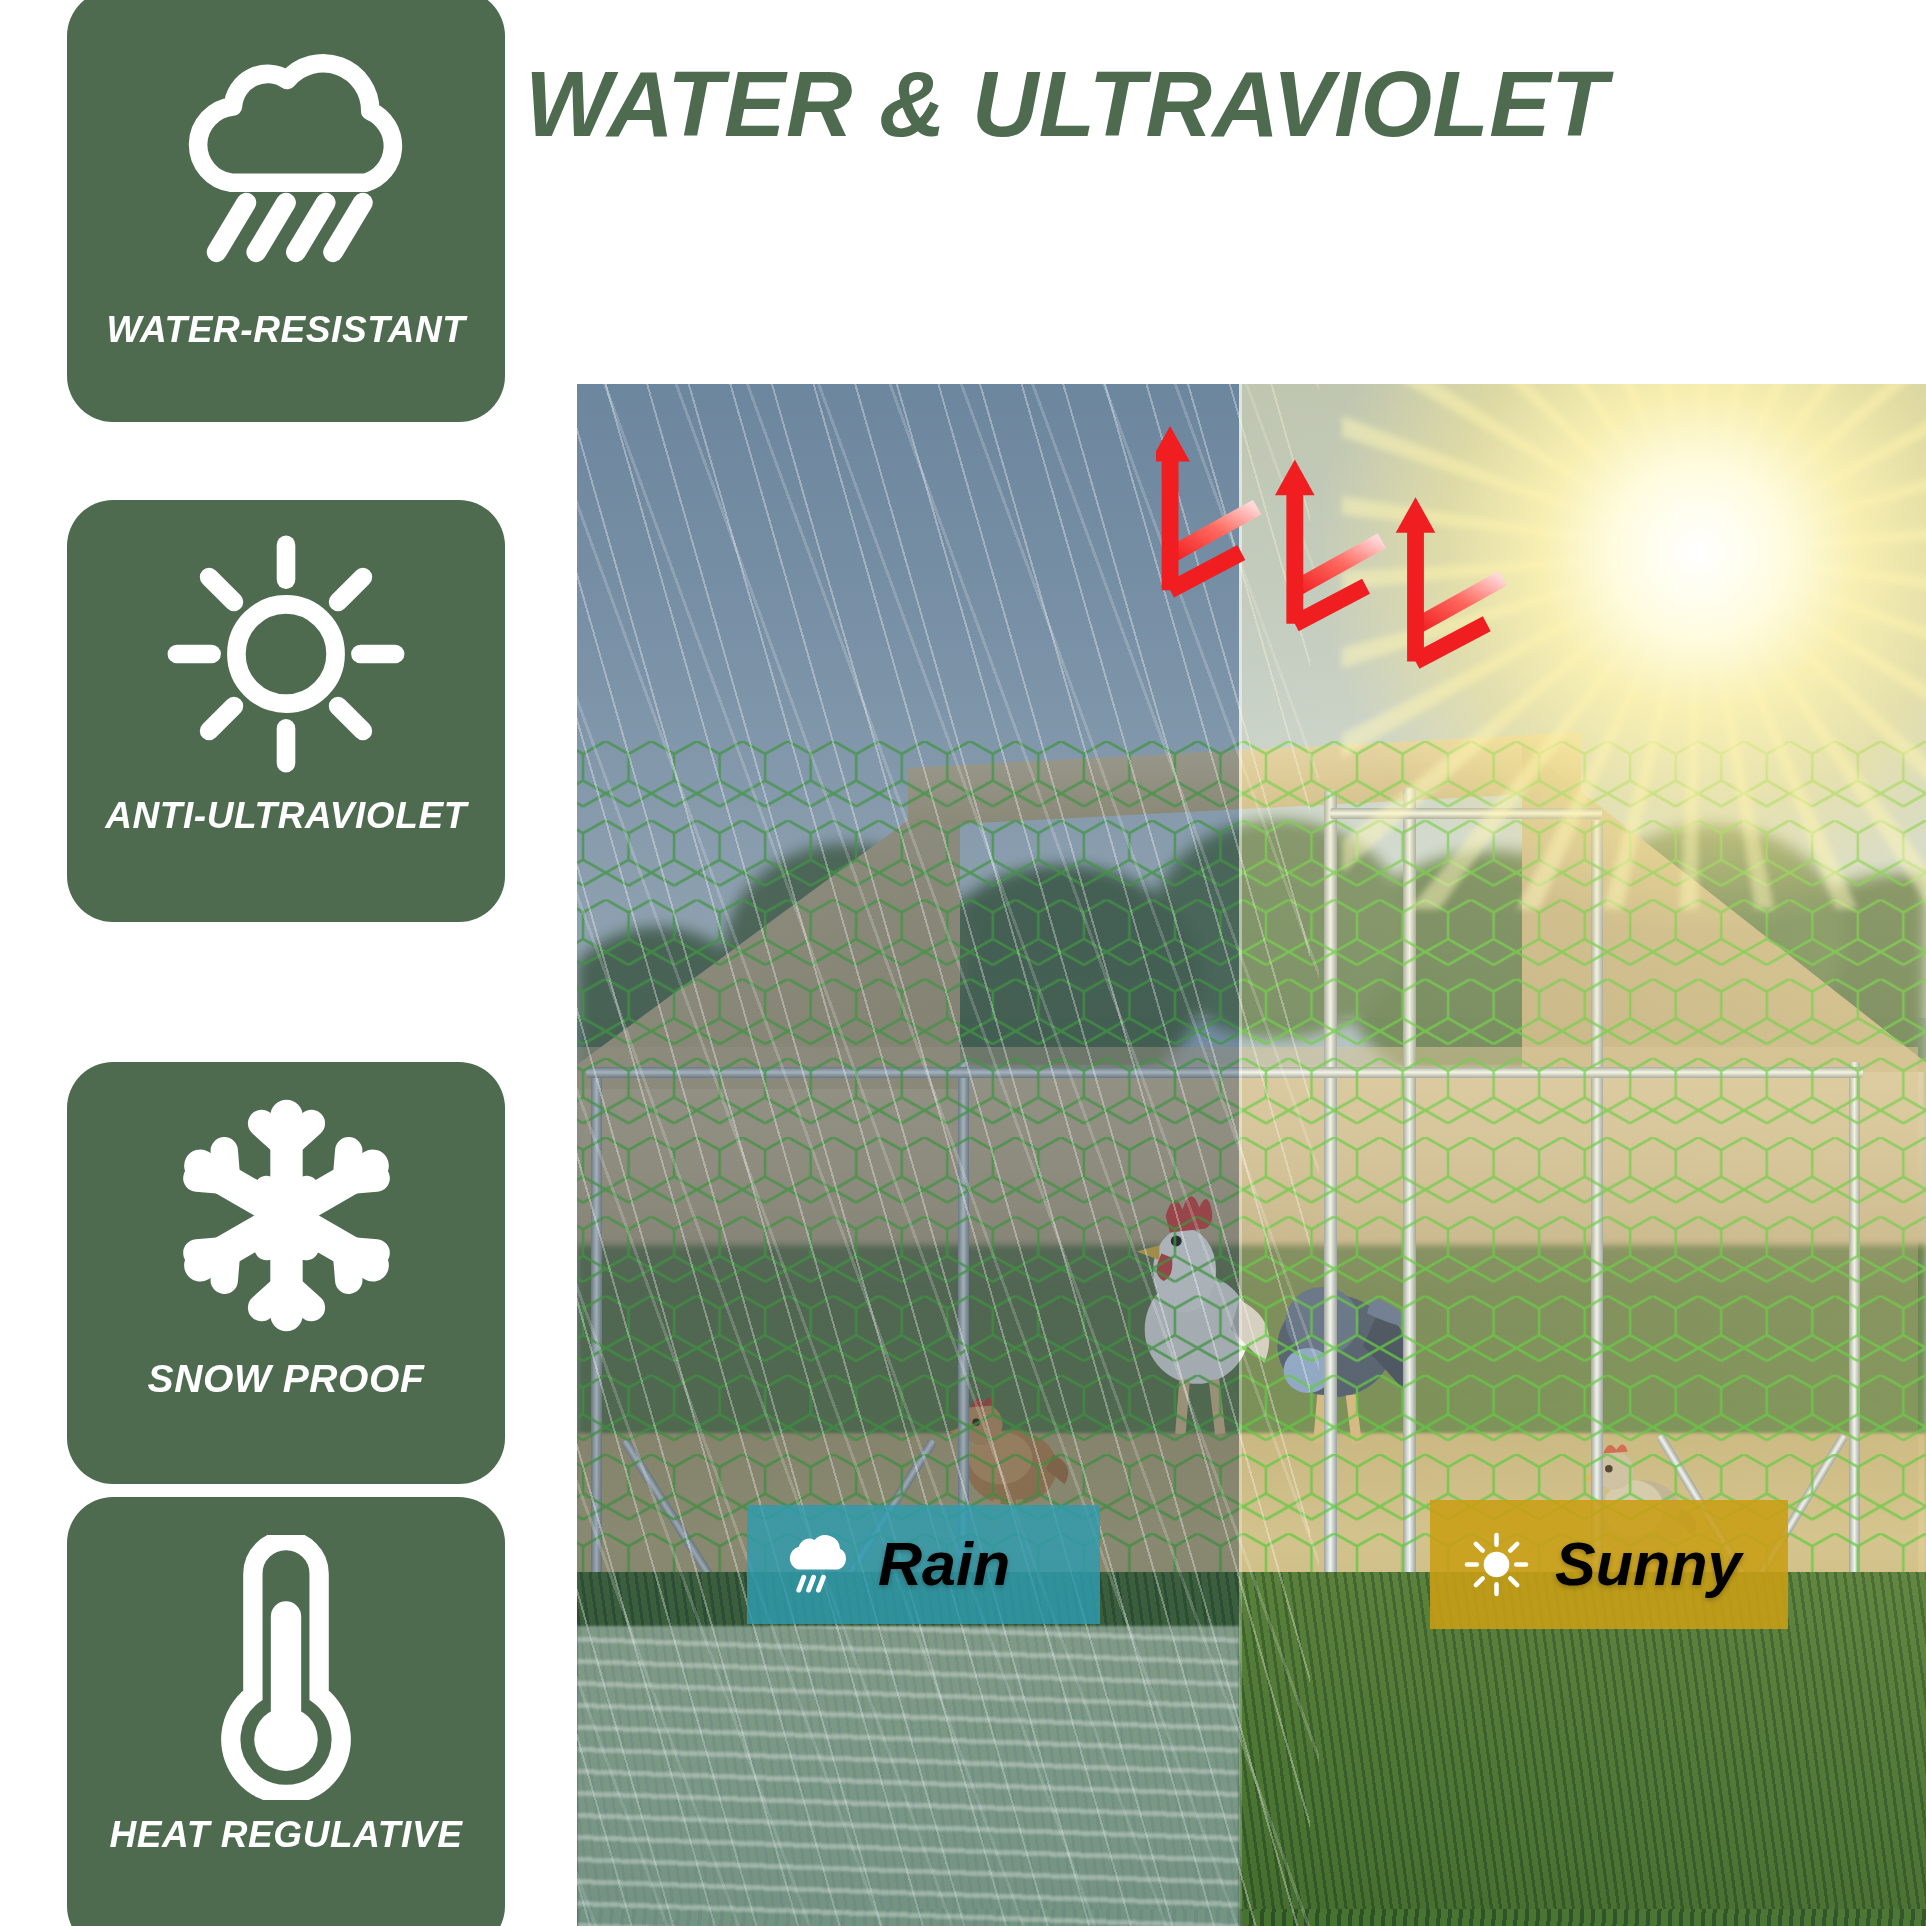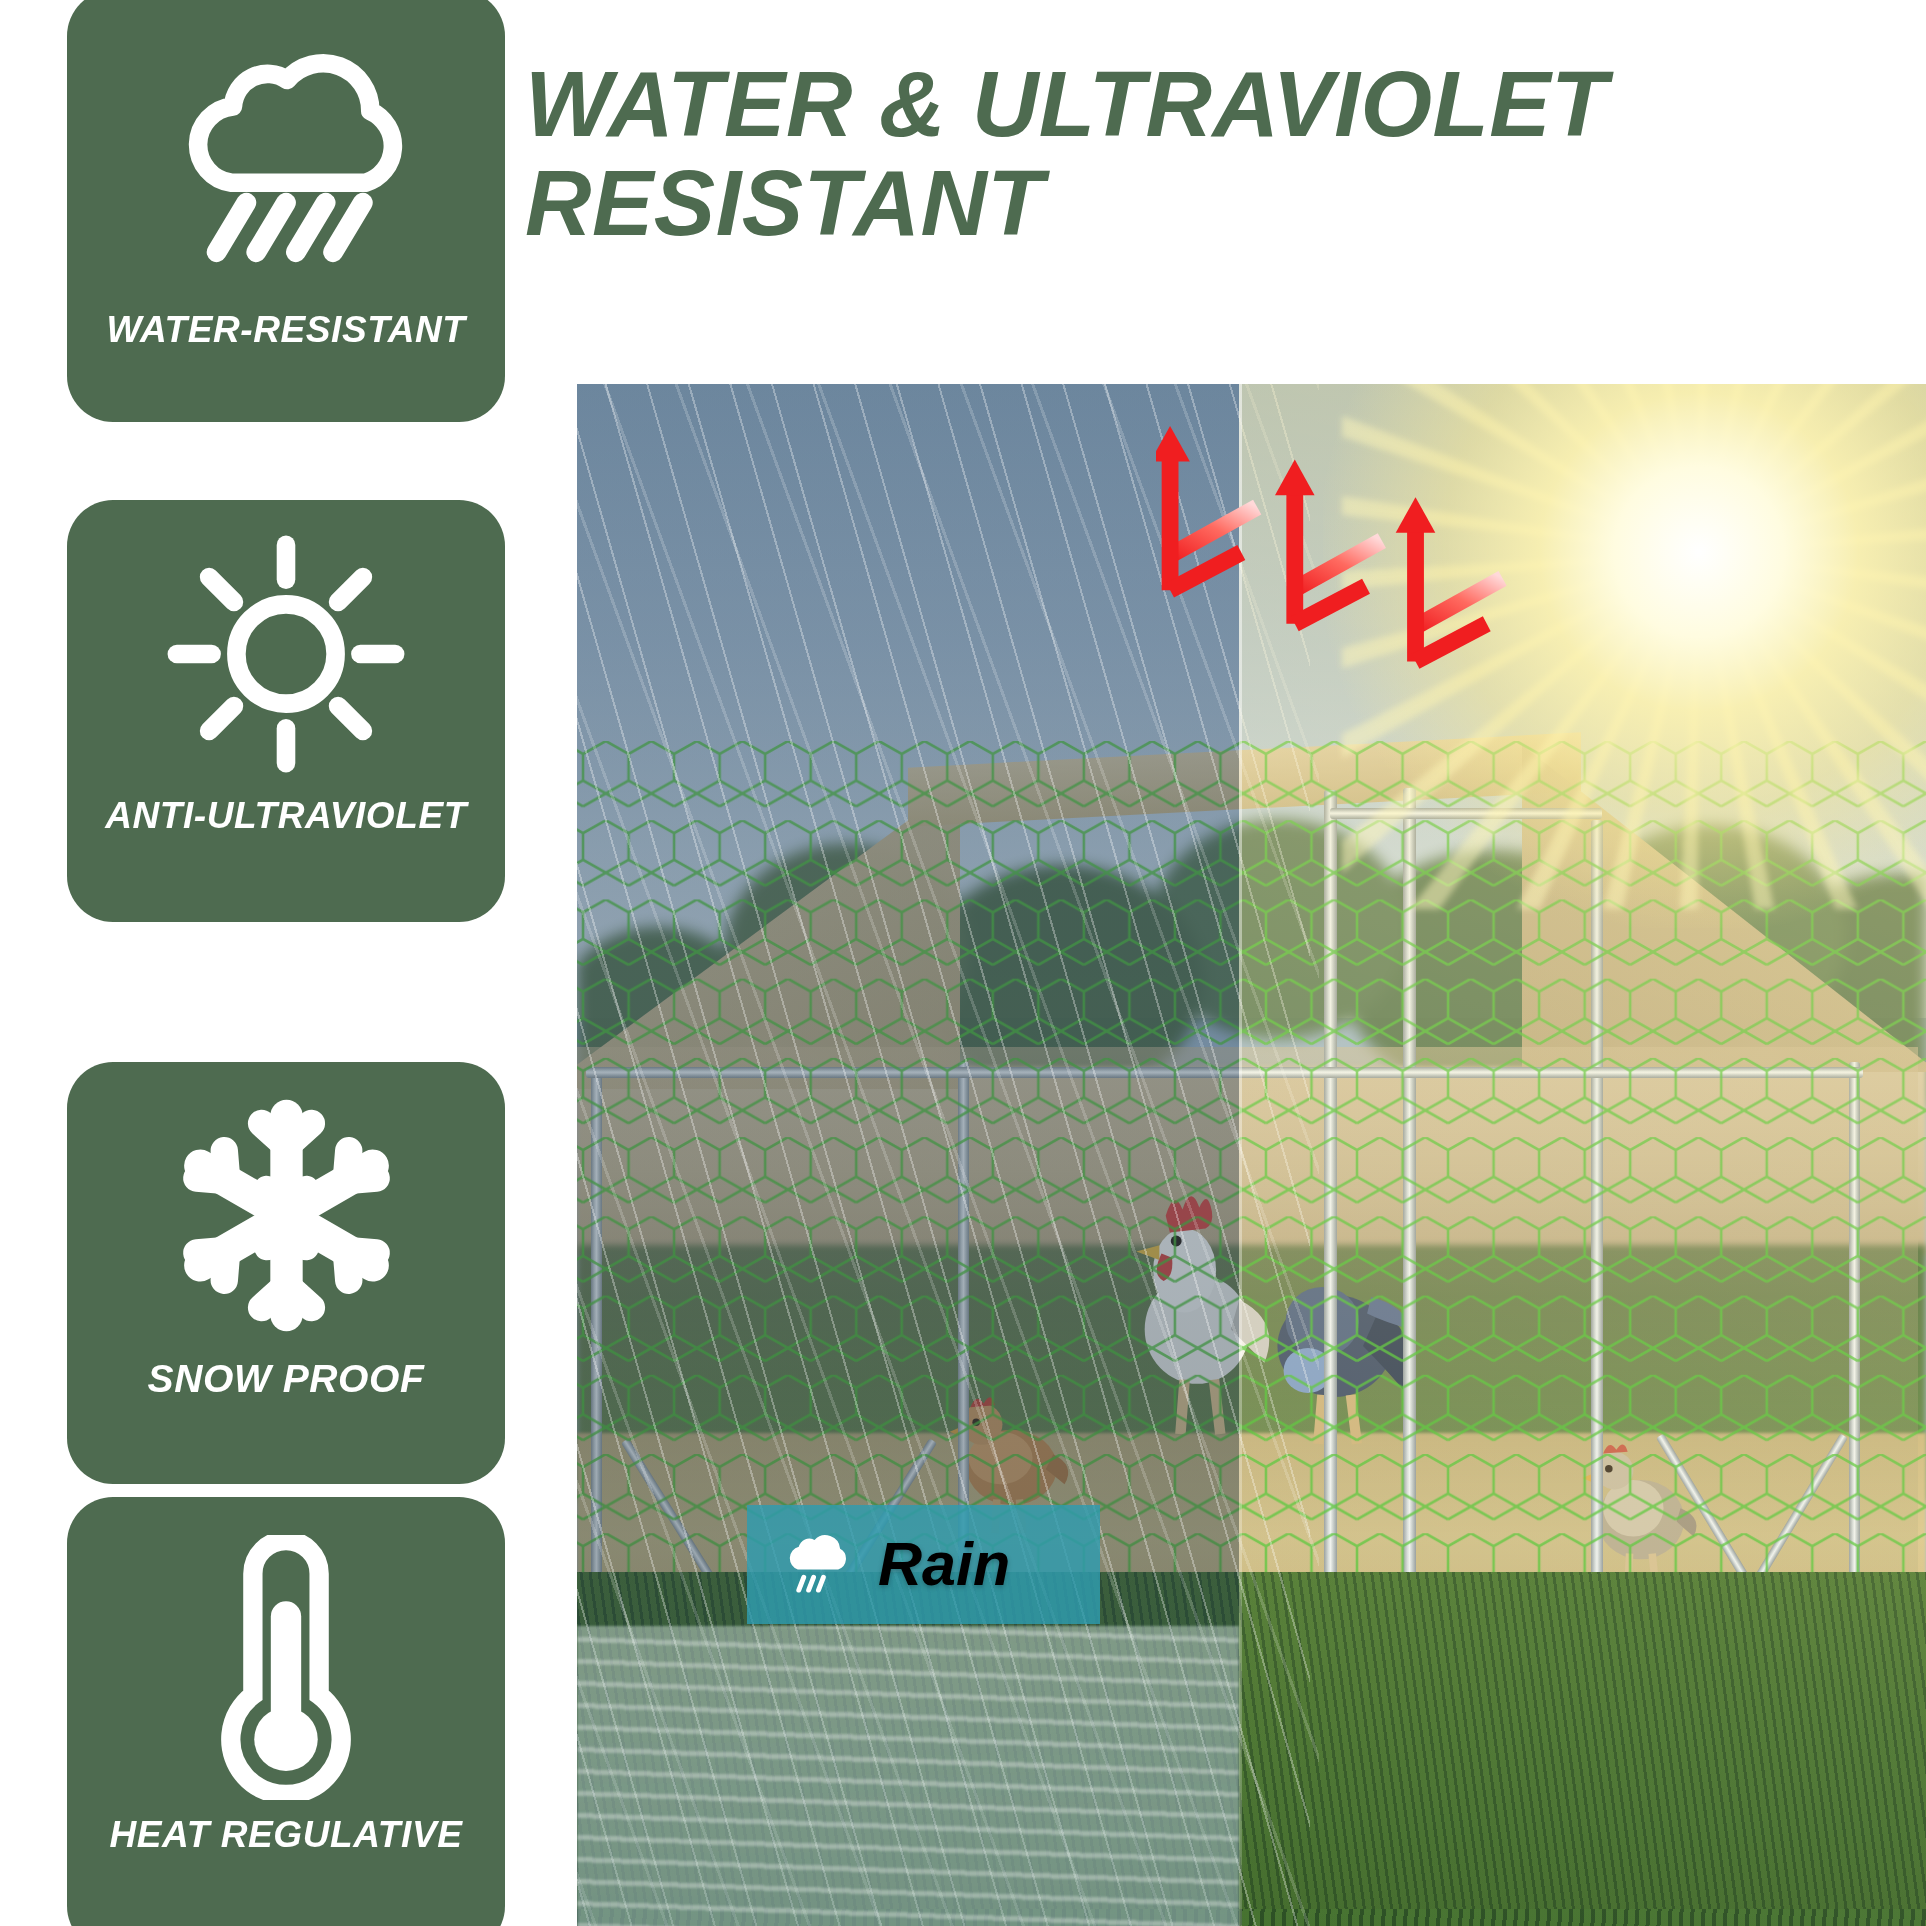--- a/index.html
+++ b/index.html
@@ -248,21 +248,20 @@
           <circle cx="38" cy="74" r="11.5" fill="#ffffff"></circle>
           <rect x="32.5" y="24" width="11" height="48" rx="5.5" fill="#ffffff"></rect>
         </svg>
       </div>
       <div class="badge-label">HEAT REGULATIVE</div>
     </div>
   </div>
 
   <div class="title">
     <div>WATER &amp; ULTRAVIOLET</div>
-    <div>RESISTANT</div>
   </div>
 
   <div class="photo">
 
     <div class="sky"></div>
     <div class="treeline"></div>
     <div class="backwall"></div>
     <div class="midgrass"></div>
     <div class="ground"></div>
 
@@ -400,16 +399,34 @@
           <g stroke="#ffffff" stroke-width="5" stroke-linecap="round">
             <line x1="23" y1="44" x2="18" y2="57"></line>
             <line x1="33" y1="44" x2="28" y2="57"></line>
             <line x1="43" y1="44" x2="38" y2="57"></line>
           </g>
         </svg>
       </span>
       <span class="wx-text">Rain</span>
     </div>
 
+    <div class="wx-chip wx-sunny">
+      <span class="wx-ico">
+        <svg width="65" height="65" viewBox="0 0 66 66" aria-hidden="true">
+          <circle cx="33" cy="33" r="13" fill="#ffffff"></circle>
+          <g stroke="#ffffff" stroke-width="4.6" stroke-linecap="round">
+            <line x1="33" y1="3" x2="33" y2="13"></line>
+            <line x1="33" y1="53" x2="33" y2="63"></line>
+            <line x1="3" y1="33" x2="13" y2="33"></line>
+            <line x1="53" y1="33" x2="63" y2="33"></line>
+            <line x1="12" y1="12" x2="19" y2="19"></line>
+            <line x1="47" y1="47" x2="54" y2="54"></line>
+            <line x1="54" y1="12" x2="47" y2="19"></line>
+            <line x1="19" y1="47" x2="12" y2="54"></line>
+          </g>
+        </svg>
+      </span>
+      <span class="wx-text">Sunny</span>
+    </div>
 
   </div>
 </div>
 
 
 </body></html>

